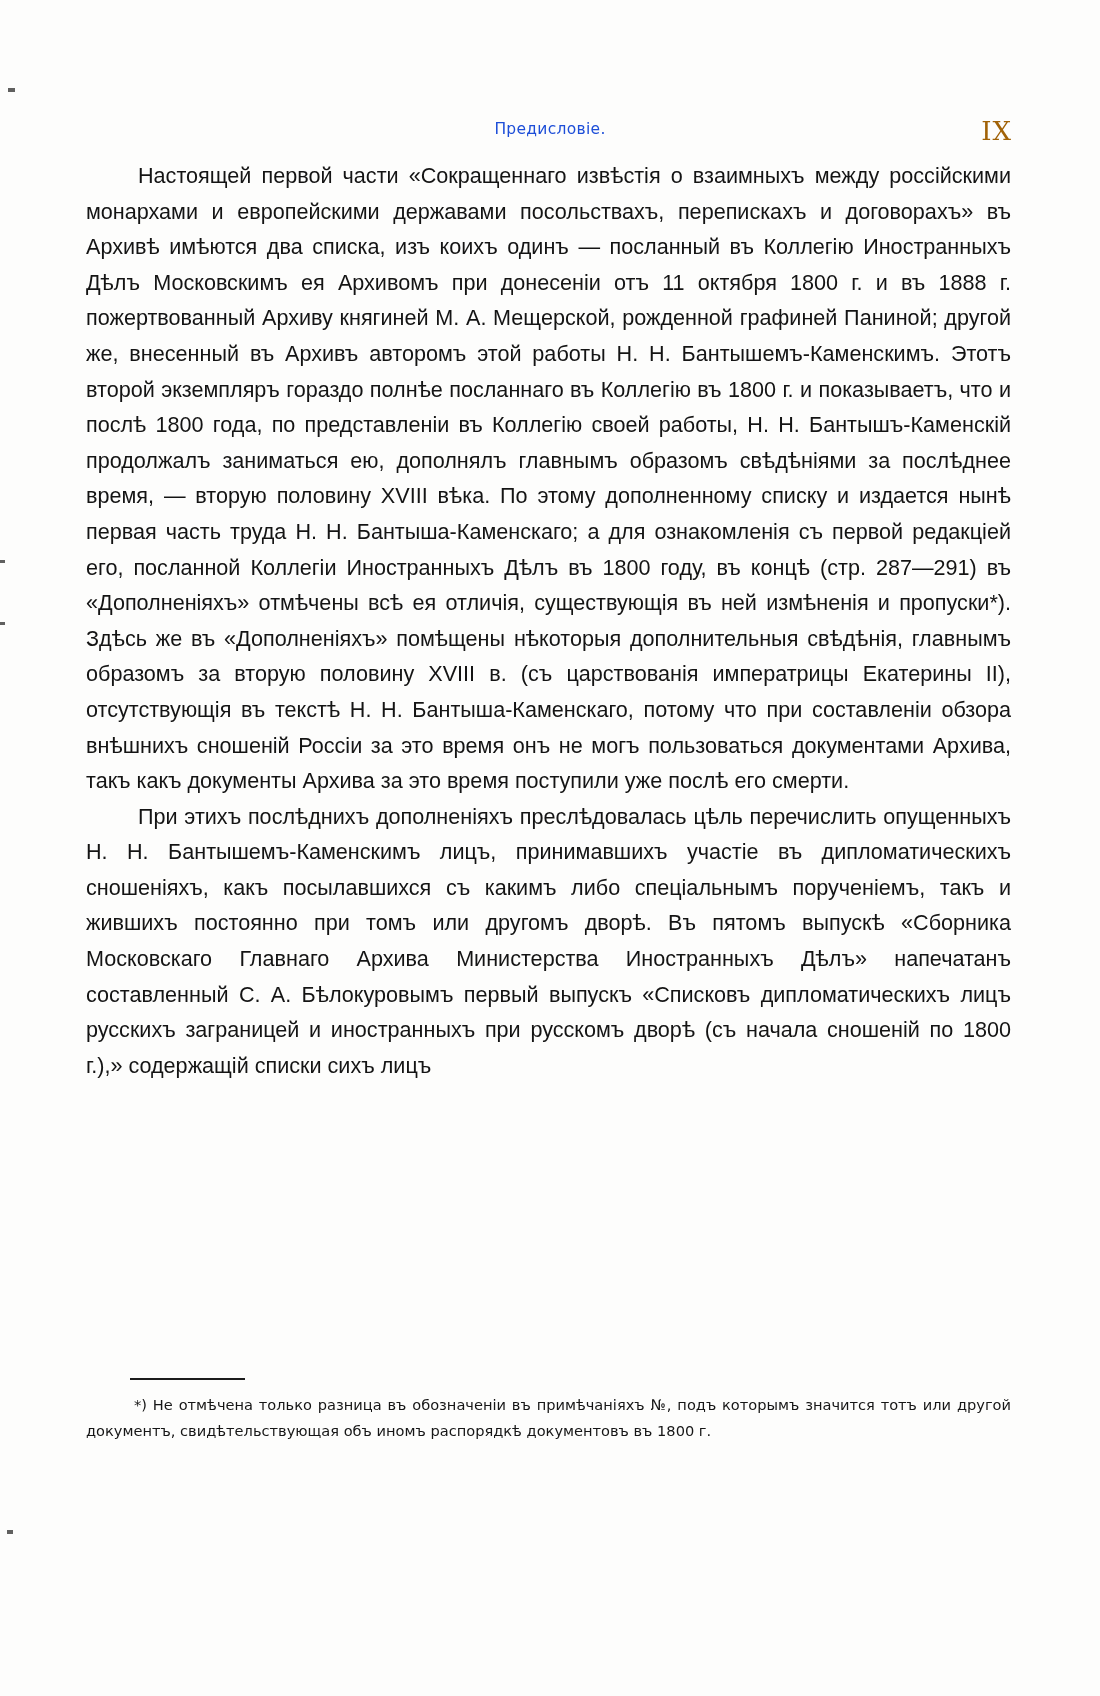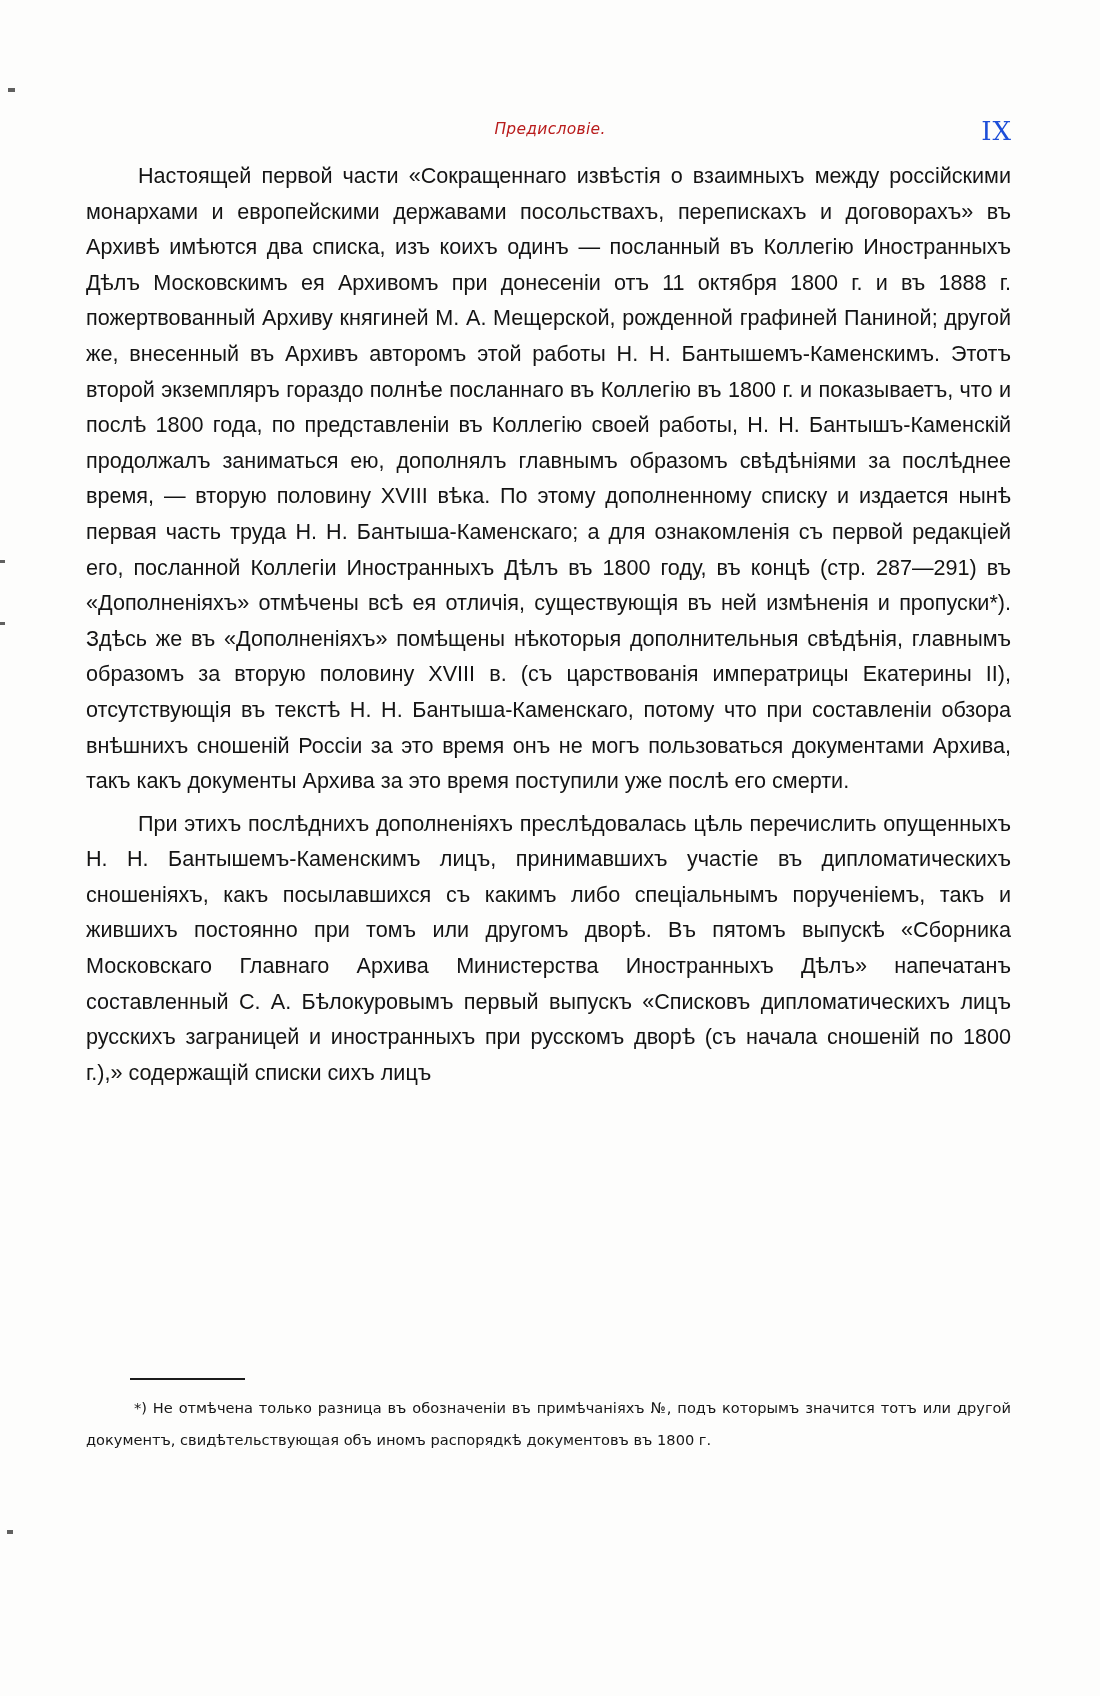--- a/index.html
+++ b/index.html
@@ -40,68 +40,67 @@
     height: 30px;
   }
   .running-title {
     position: absolute;
     left: 0; right: 0;
     top: 0;
     text-align: center;
     font-family: "DejaVu Sans", sans-serif;
     font-size: 15.5px;
     letter-spacing: 0.3px;
-    color: #b91c1c;
-    font-style: italic;
+    color: #1d4ed8;
   }
   .folio {
     position: absolute;
     right: 88px;
     top: -4px;
     font-family: "DejaVu Serif", serif;
     font-size: 26px;
     letter-spacing: 1px;
-    color: #1d4ed8;
+    color: #a16207;
   }
 
   .body-text {
     position: absolute;
     left: 86px;
     top: 158px;
     width: 925px;
     font-size: 21.6px;
     line-height: 35.6px;
     text-align: justify;
     text-justify: inter-word;
     color: #141414;
     font-family: Liberation Sans, sans-serif;
   }
   .body-text p {
     margin: 0;
     text-indent: 52px;
     hyphens: manual;
   }
-  .body-text p + p { margin-top: 7px; }
+  .body-text p + p { margin-top: 0; }
 
   .rule {
     position: absolute;
     left: 130px;
     top: 1378px;
     width: 115px;
     height: 2px;
     background: #1c1c1c;
   }
   .footnote {
     position: absolute;
     left: 86px;
     top: 1392px;
     width: 925px;
     font-family: "DejaVu Sans", sans-serif;
     font-size: 14.6px;
-    line-height: 32px;
+    line-height: 26px;
     text-align: justify;
     color: #161616;
   }
   .footnote p { margin: 0; text-indent: 48px; }
 </style>
 </head>
 <body>
 
 <div class="page">
 

